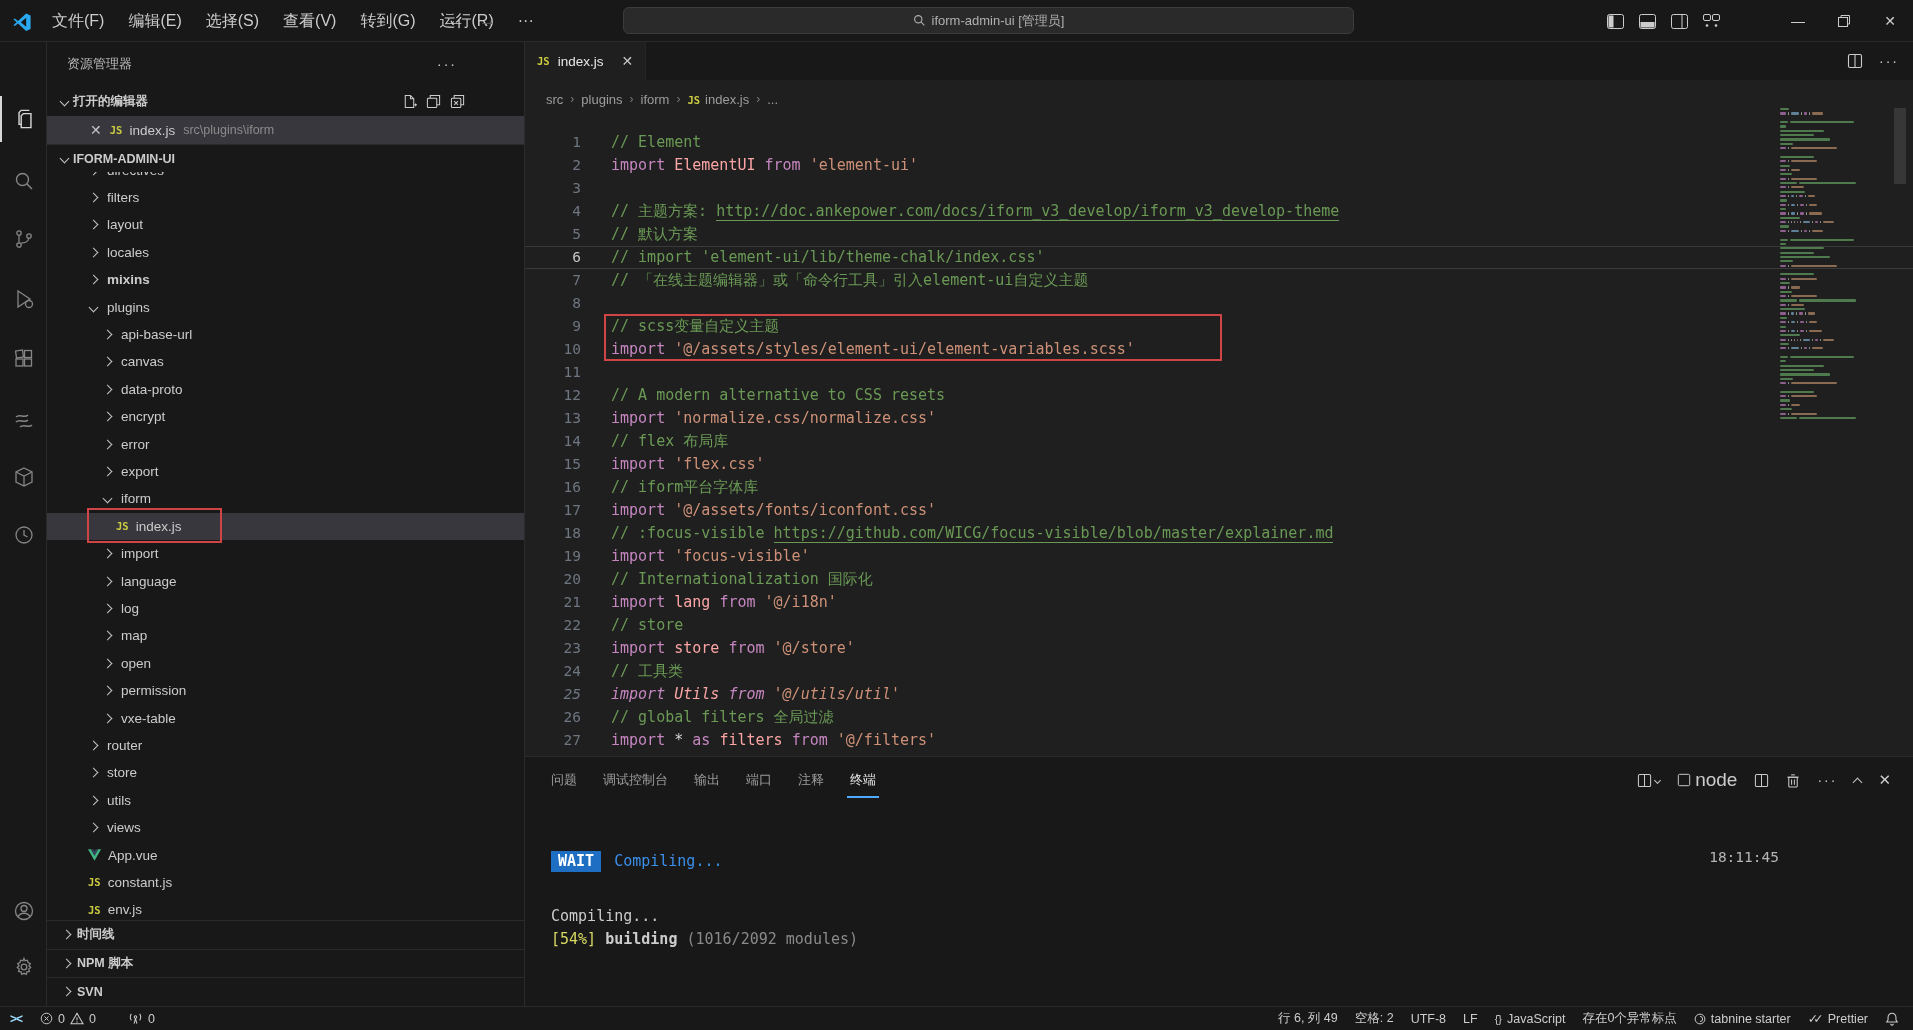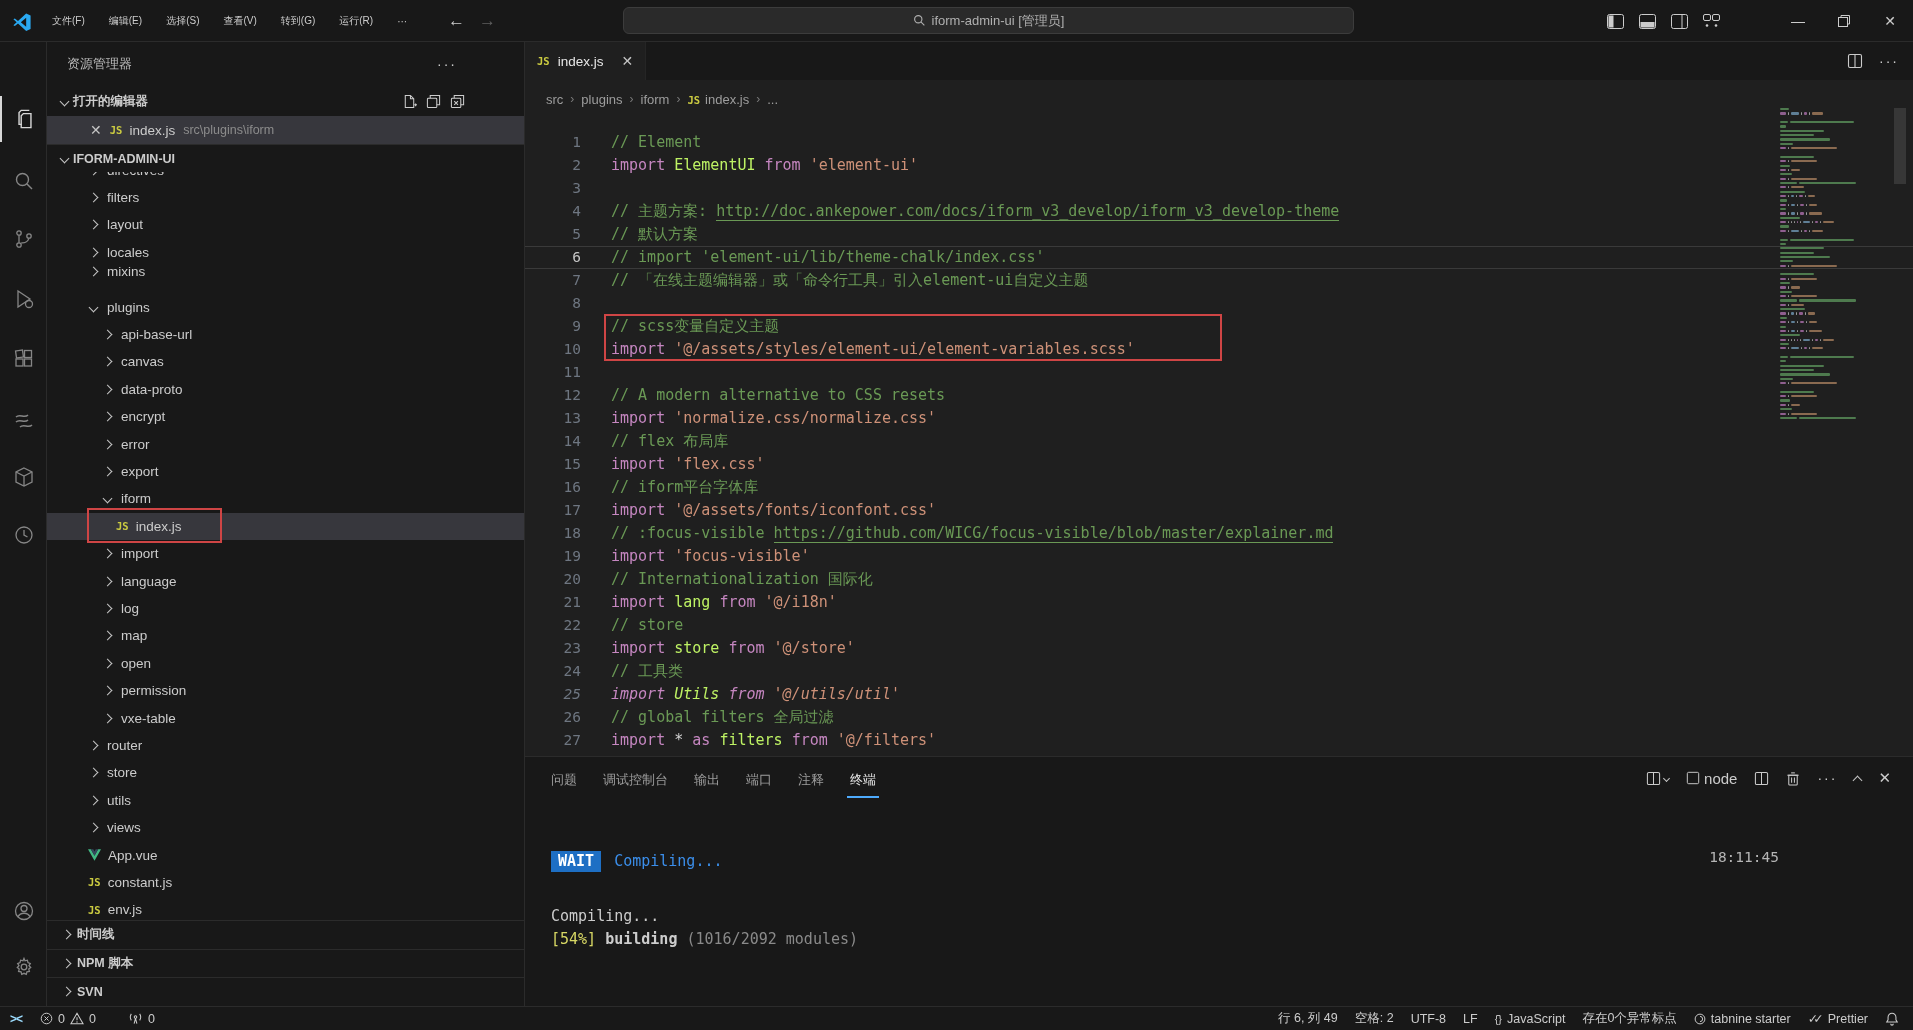--- a/index.html
+++ b/index.html
@@ -5,21 +5,21 @@
   * { margin:0; padding:0; box-sizing:border-box; }
   html,body { width:1913px; height:1030px; overflow:hidden; background:#1f1f1f;
     font-family:"Liberation Sans","DejaVu Sans",sans-serif; }
   .mono { font-family:"DejaVu Sans Mono","Liberation Mono",monospace; }
 
   
   .titlebar{position:absolute;left:0;top:0;width:1913px;height:42px;background:#181818;
     border-bottom:1px solid #2b2b2b;z-index:50;}
   .vscode-logo{position:absolute;left:12px;top:11px;width:20px;height:20px;}
   .menus{position:absolute;left:40px;top:0;height:42px;display:flex;align-items:center;}
-  .menu-item{color:#cccccc;font-size:10px;padding:5px 12px;border-radius:5px;cursor:default;}
+  .menu-item{color:#cccccc;font-size:16px;padding:5px 12px;border-radius:5px;cursor:default;}
   .nav-arrows{position:absolute;left:448px;top:0;height:42px;display:flex;align-items:center;gap:14px;}
   .nav-arrow{font-size:17px;color:#cccccc;}
   .nav-arrow.dim{color:#5f5f5f;}
   .search-box{position:absolute;left:623px;top:7px;width:731px;height:27px;background:#2a2a2a;
     border:1px solid #3c3c3c;border-radius:6px;display:flex;align-items:center;justify-content:center;
     color:#b0b0b0;font-size:13px;gap:6px;}
   .win-icons{position:absolute;right:0;top:0;height:42px;display:flex;align-items:center;}
   .layout-icons{position:absolute;left:1604px;top:0;height:42px;display:flex;align-items:center;gap:10px;}
   .ticon{width:22px;height:22px;display:flex;align-items:center;justify-content:center;}
   .win-btn{width:46px;height:42px;display:flex;align-items:center;justify-content:center;color:#cccccc;font-size:14px;}
@@ -69,41 +69,41 @@
   .tab-actions{position:absolute;right:14px;top:0;height:38px;display:flex;align-items:center;gap:16px;color:#cccccc;}
   .breadcrumb{position:absolute;left:0;top:38px;width:1388px;height:38px;display:flex;align-items:center;
     padding-left:21px;color:#9d9d9d;font-size:13px;gap:7px;background:#1f1f1f;}
   .bc-sep{font-size:12px;color:#7a7a7a;}
 
   .code-area{position:absolute;left:0;top:76px;width:1388px;height:638px;overflow:hidden;}
   .code-line{position:absolute;left:0;width:1388px;height:23px;display:flex;align-items:center;}
   .gutter{width:86px;flex:none;text-align:right;padding-right:30px;color:#6e7681;font-size:14.5px;
     font-family:"DejaVu Sans Mono",monospace;}
   .ctext{font-family:"DejaVu Sans Mono","Liberation Mono",monospace;font-size:15px;white-space:pre;color:#d4d4d4;}
-  .tk-cm{color:#6a9955;} .tk-kw{color:#c586c0;} .tk-id{color:#bef264;}
+  .tk-cm{color:#6a9955;} .tk-kw{color:#c586c0;} .tk-id{color:#fca5a5;}
   .tk-str{color:#ce9178;} .tk-pl{color:#d4d4d4;}
   .tk-lnk{color:#6a9955;border-bottom:1px solid #6a9955;}
   .cur-line{position:absolute;left:0;width:1750px;height:23px;border-top:1px solid #3a3a3a;
     border-bottom:1px solid #3a3a3a;}
   .cur-line-num{color:#c6c6c6 !important;}
   .anno-box{position:absolute;border:2px solid #cf4545;z-index:20;}
 
   .minimap{position:absolute;left:1251px;top:66px;width:112px;height:580px;}
   .mm-row{position:absolute;height:2.2px;display:flex;gap:2px;}
   .mm-tk{height:2.2px;border-radius:1px;}
   .scroll-thumb{position:absolute;left:1369px;top:66px;width:12px;height:76px;background:#4a4a4a;opacity:.55;}
 
   
   .panel{position:absolute;left:0;top:714px;width:1388px;height:250px;background:#181818;border-top:1px solid #2b2b2b;}
   .panel-tabs{position:absolute;left:26px;top:14px;display:flex;gap:26px;}
   .panel-tab{color:#9d9d9d;font-size:13px;padding-bottom:9px;position:relative;}
   .panel-tab.active{color:#e7e7e7;}
   .panel-tab.active::after{content:"";position:absolute;left:-3px;right:-3px;bottom:0;height:2px;background:#4daafc;}
   .panel-actions{position:absolute;right:22px;top:12px;display:flex;align-items:center;gap:17px;color:#cccccc;}
-  .pa-node{display:flex;align-items:center;gap:4px;font-size:15px;color:#cccccc;justify-content:flex-end;}
+  .pa-node{display:flex;align-items:center;gap:4px;font-size:19px;color:#cccccc;justify-content:flex-end;}
   .term{position:absolute;left:26px;top:92px;font-size:15px;}
   .term-row1{display:flex;align-items:center;height:24px;}
   .wait-badge{background:#1e6fc4;color:#ffffff;font-weight:bold;padding:0 7px;height:21px;
     display:inline-flex;align-items:center;margin-right:13px;}
   .t-blue{color:#3b8eea;} .t-white{color:#cccccc;} .t-yellow{color:#d7d764;} .t-dim{color:#8a8a8a;}
   .term-time{position:absolute;right:134px;top:92px;color:#b5b5b5;font-size:14.5px;}
   .term-block{position:absolute;left:26px;top:148px;line-height:23px;font-size:15px;}
 
   
   .statusbar{position:absolute;left:0;top:1006px;width:1913px;height:24px;background:#181818;
@@ -262,21 +262,21 @@
         <span>filters</span>
       </div>
       <div class="tree-row" style="top: 169.3px;">
         <span class="chev right" style="margin-left: 43px; margin-right: 10px;"></span>
         <span>layout</span>
       </div>
       <div class="tree-row" style="top: 196.7px;">
         <span class="chev right" style="margin-left: 43px; margin-right: 10px;"></span>
         <span>locales</span>
       </div>
-      <div class="tree-row" style="top: 216px;">
+      <div class="tree-row" style="top: 224px; font-weight: bold;">
         <span class="chev right" style="margin-left: 43px; margin-right: 10px;"></span>
         <span>mixins</span>
       </div>
       <div class="tree-row" style="top: 251.5px;">
         <span class="chev down" style="margin-left: 43px; margin-right: 10px;"></span>
         <span>plugins</span>
       </div>
       <div class="tree-row" style="top: 278.9px;">
         <span class="chev right" style="margin-left: 57px; margin-right: 10px;"></span>
         <span>api-base-url</span>

